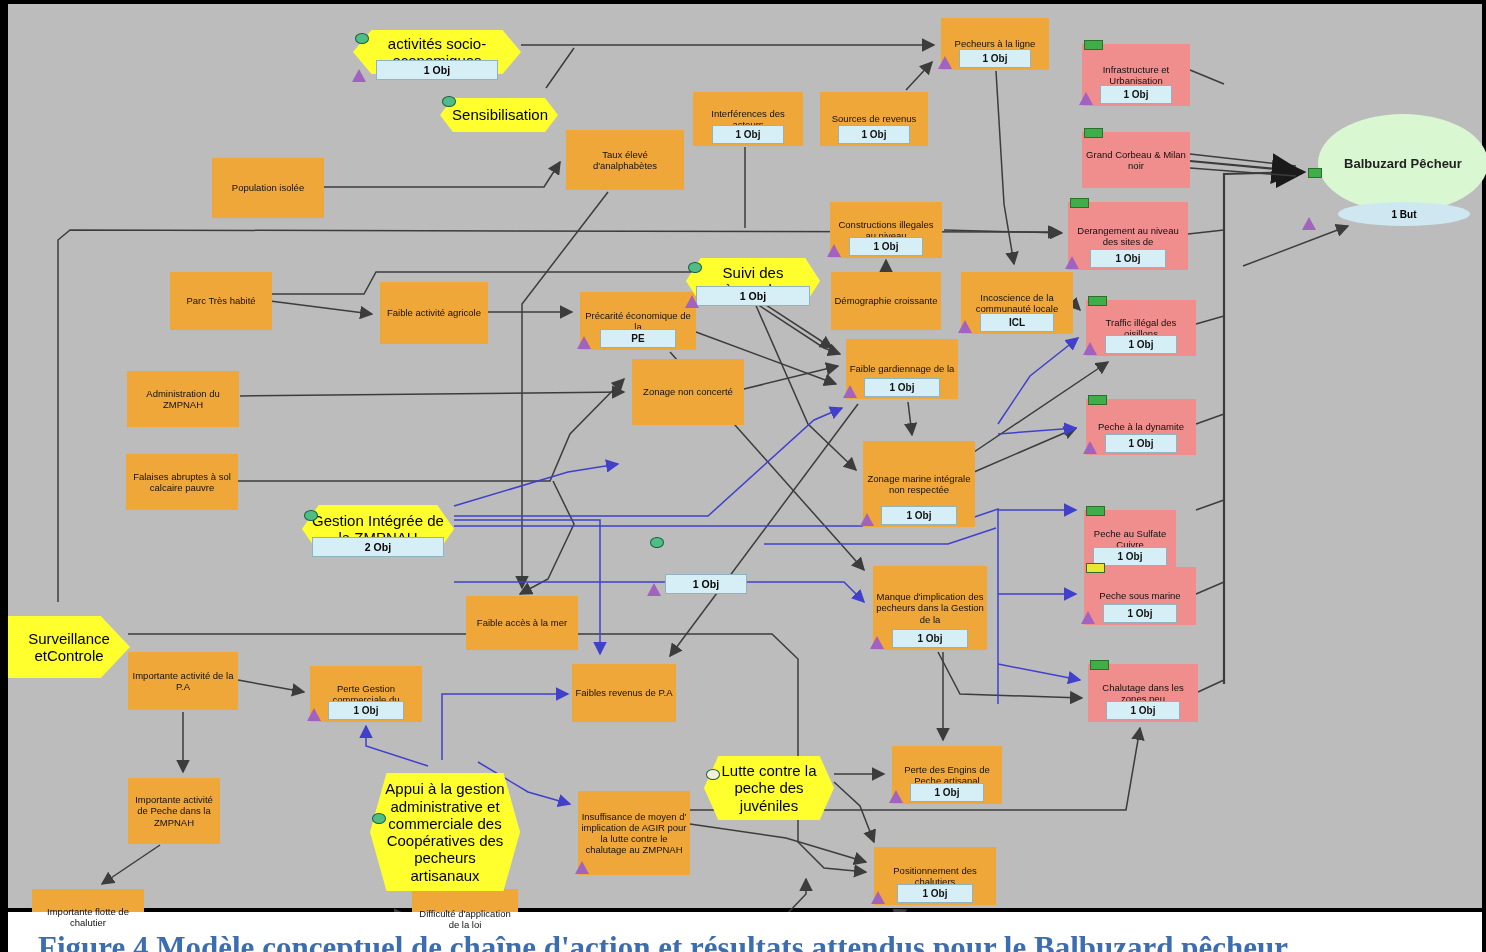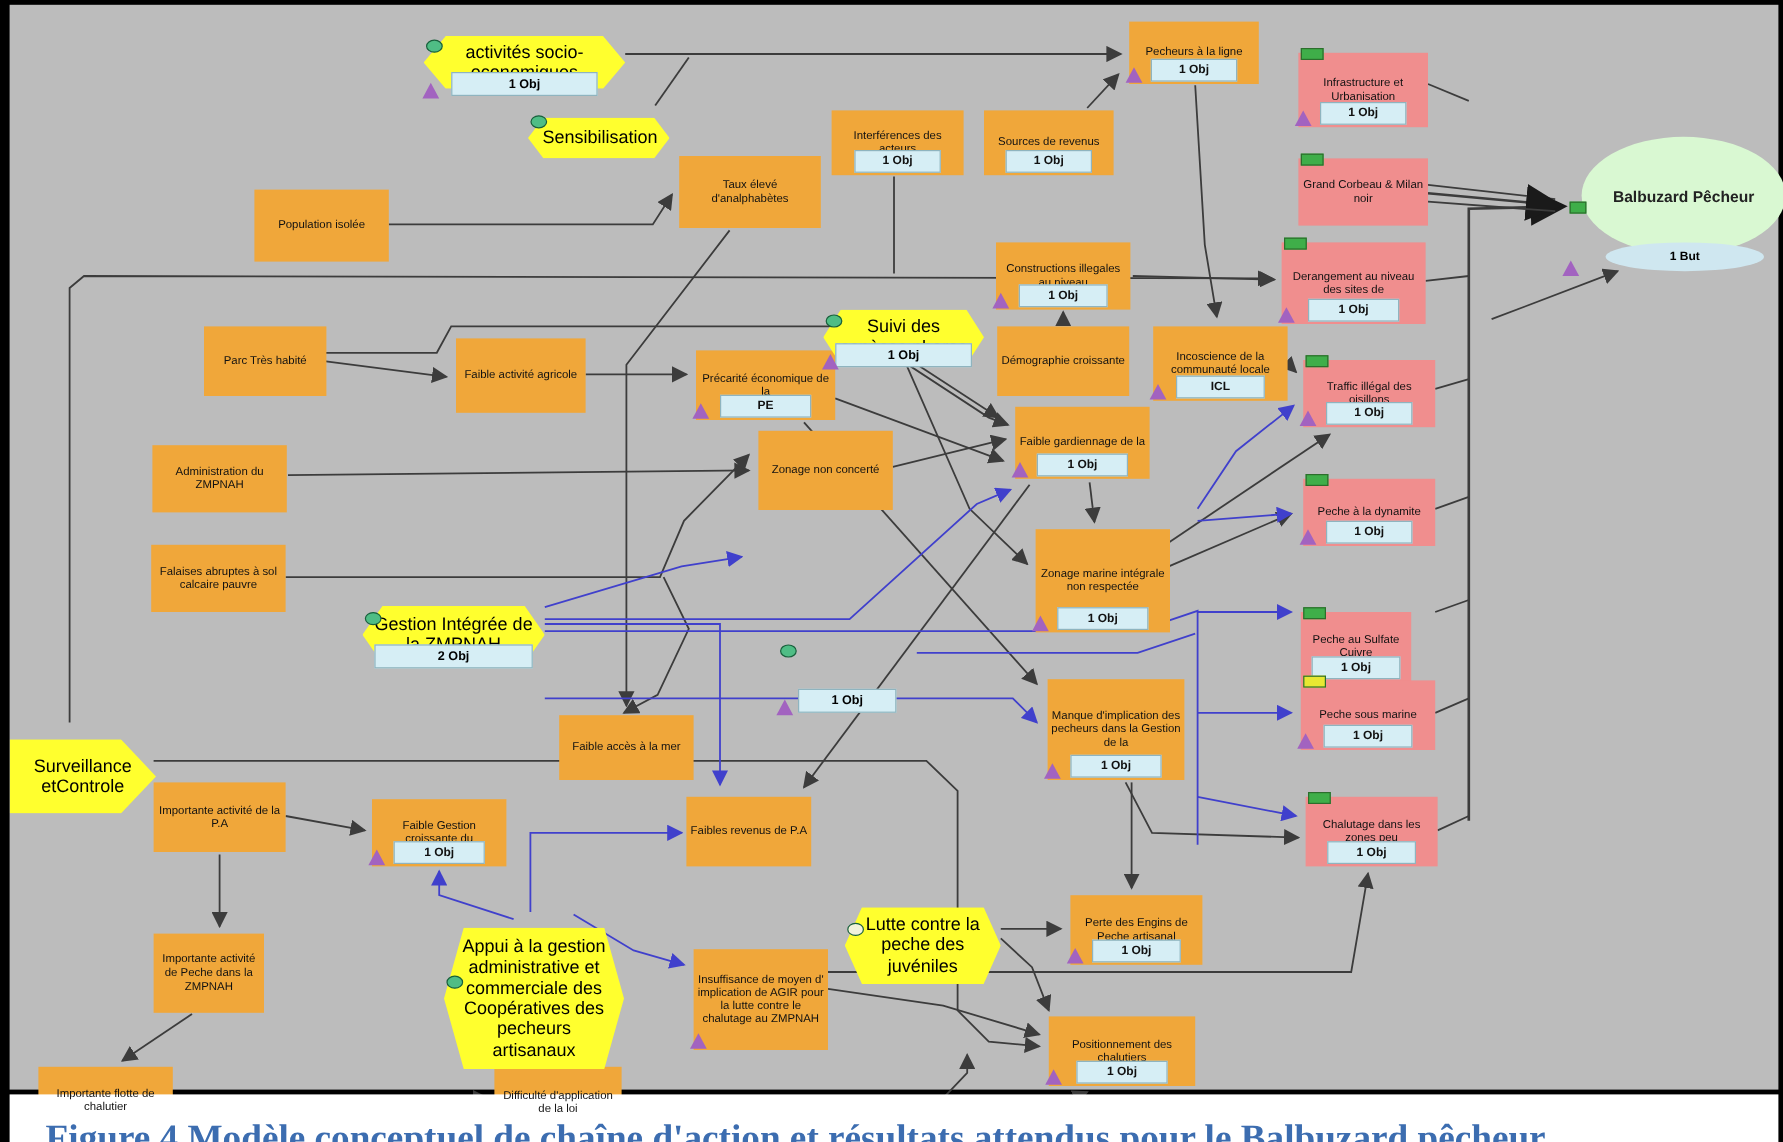--- a/index.html
+++ b/index.html
@@ -189,21 +189,21 @@
         </div>
         <div class="node factor" style="left: 865px; top: 562px; width: 114px; height: 84px;">
           <div class="lbl">Manque d'implication des pecheurs dans la Gestion de la</div>
           <div class="bar" style="width: 74px;">1 Obj</div>
           <div class="tri"></div>
         </div>
         <div class="node factor" style="left: 120px; top: 648px; width: 110px; height: 58px;">
           <div class="lbl">Importante activité de la P.A</div>
         </div>
         <div class="node factor" style="left: 302px; top: 662px; width: 112px; height: 56px;">
-          <div class="lbl">Faible Gestion croissante du</div>
+          <div class="lbl">Perte Gestion commerciale du</div>
           <div class="bar" style="width: 74px;">1 Obj</div>
           <div class="tri"></div>
         </div>
         <div class="node factor" style="left: 564px; top: 660px; width: 104px; height: 58px;">
           <div class="lbl">Faibles revenus de P.A</div>
         </div>
         <div class="node factor" style="left: 120px; top: 774px; width: 92px; height: 66px;">
           <div class="lbl">Importante activité de Peche dans la ZMPNAH</div>
         </div>
         <div class="node factor" style="left: 570px; top: 787px; width: 112px; height: 84px;">

